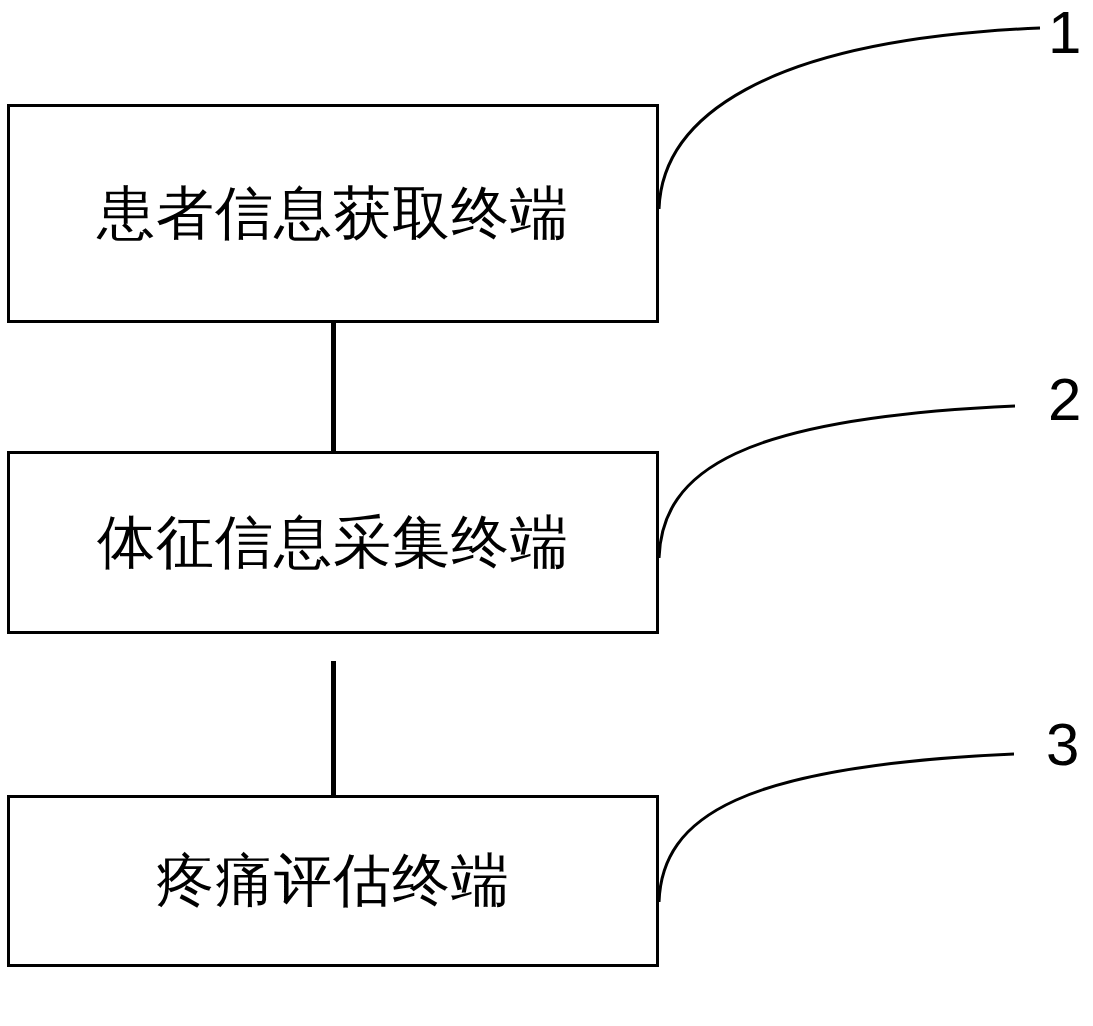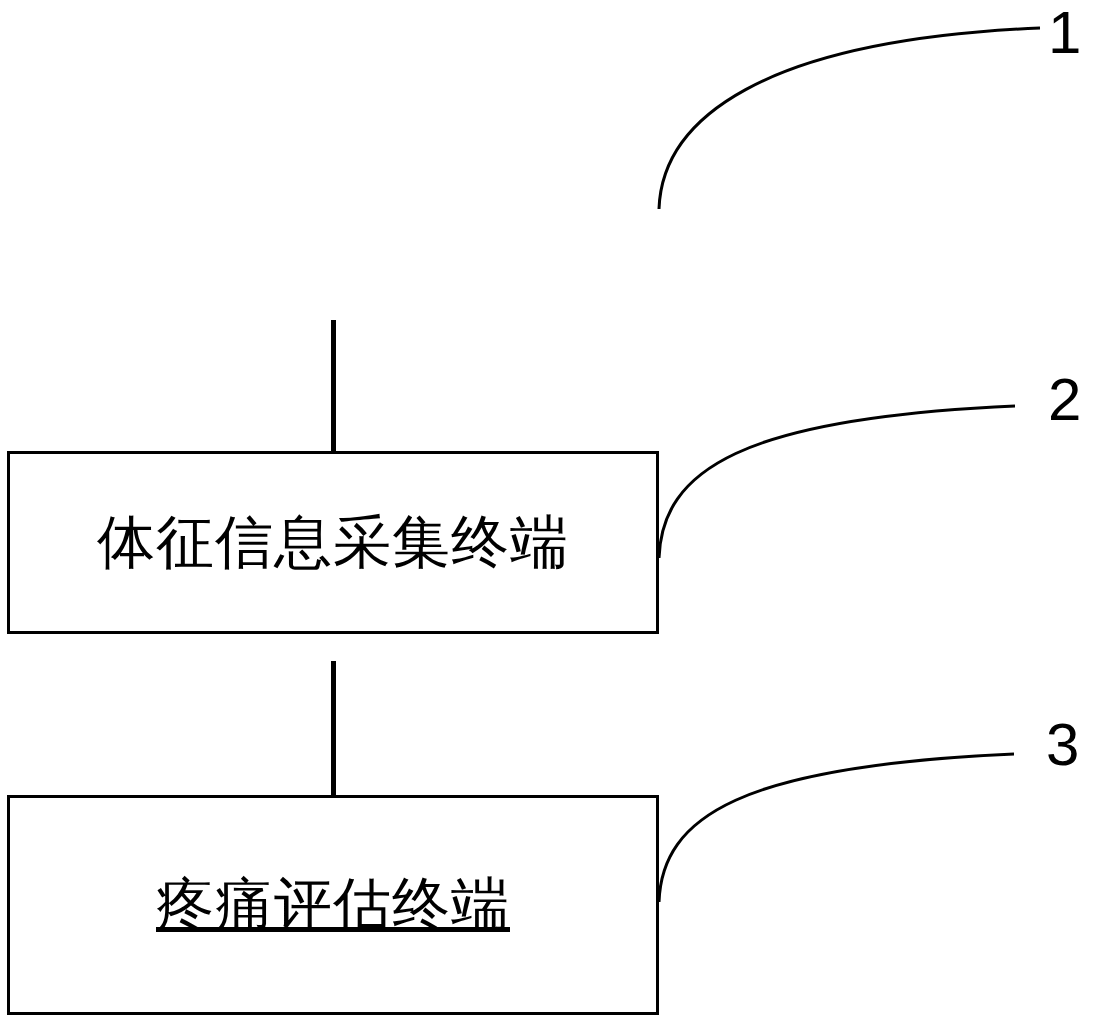--- a/index.html
+++ b/index.html
@@ -32,21 +32,21 @@
     font-family: "Liberation Serif", "DejaVu Serif", serif;
     font-size: 58px;
     line-height: 1;
     color: #000000;
     letter-spacing: 1px;
     white-space: nowrap;
     user-select: none;
   }
   #box-1 { left: 7px;  top: 104px; width: 652px; height: 219px; }
   #box-2 { left: 7px;  top: 451px; width: 652px; height: 183px; }
-  #box-3 { left: 7px;  top: 795px; width: 652px; height: 220px; text-decoration: underline; }
+  #box-3 { left: 7px;  top: 795px; width: 652px; height: 172px; }
 
   
   .connector {
     position: absolute;
     background: #000000;
     width: 5px;
   }
   #connector-1-2 { left: 331px; top: 320px; height: 133px; }
   #connector-2-3 { left: 331px; top: 661px; height: 136px; }
 
@@ -84,20 +84,23 @@
 <body>
 
 <div id="figure-root">
 
   <svg id="leader-layer" viewBox="0 0 1093 1026">
     <path class="leader-curve" d="M 659 209 C 662 120 760 40 1040 28"></path>
     <path class="leader-curve" d="M 659 558 C 662 470 742 418 1015 406"></path>
     <path class="leader-curve" d="M 659 902 C 662 816 742 766 1014 754"></path>
   </svg>
 
+  <div class="node-box" id="box-1">
+    <span class="node-label">患者信息获取终端</span>
+  </div>
 
   <div class="connector" id="connector-1-2"></div>
 
   <div class="node-box" id="box-2">
     <span class="node-label">体征信息采集终端</span>
   </div>
 
   <div class="connector" id="connector-2-3"></div>
 
   <div class="node-box" id="box-3">

